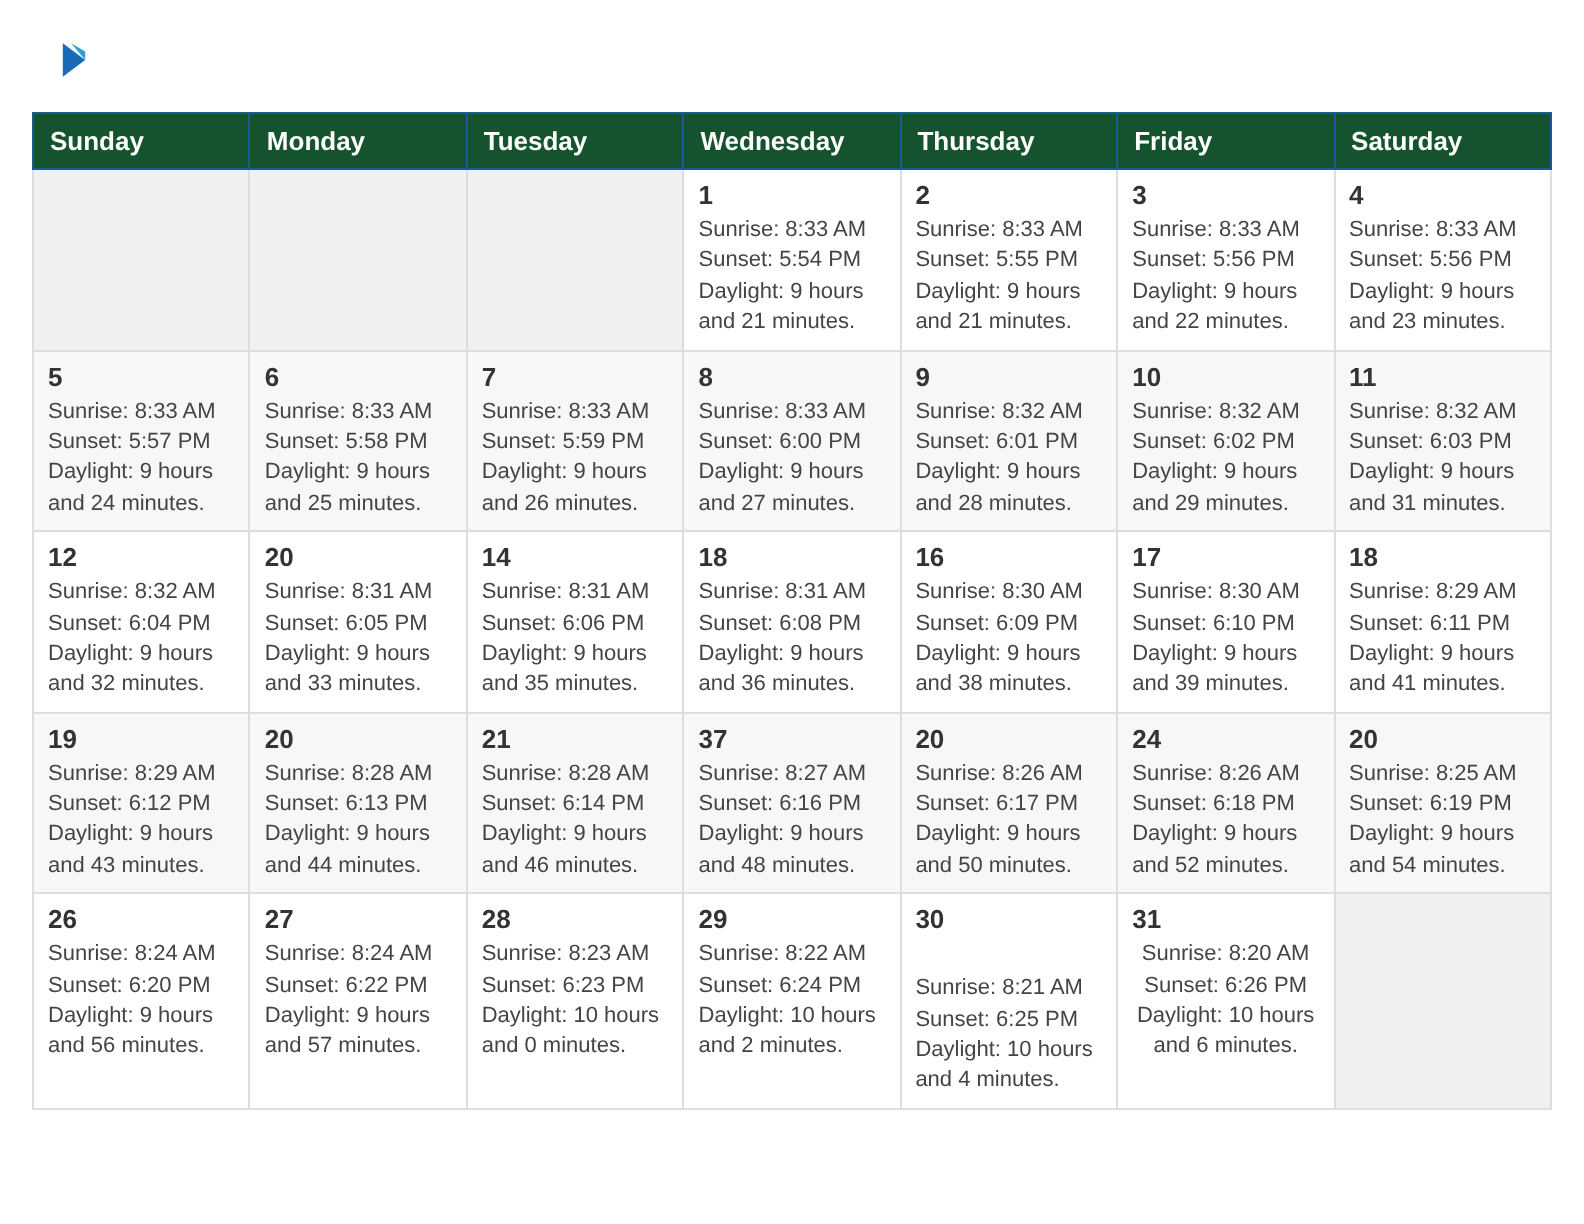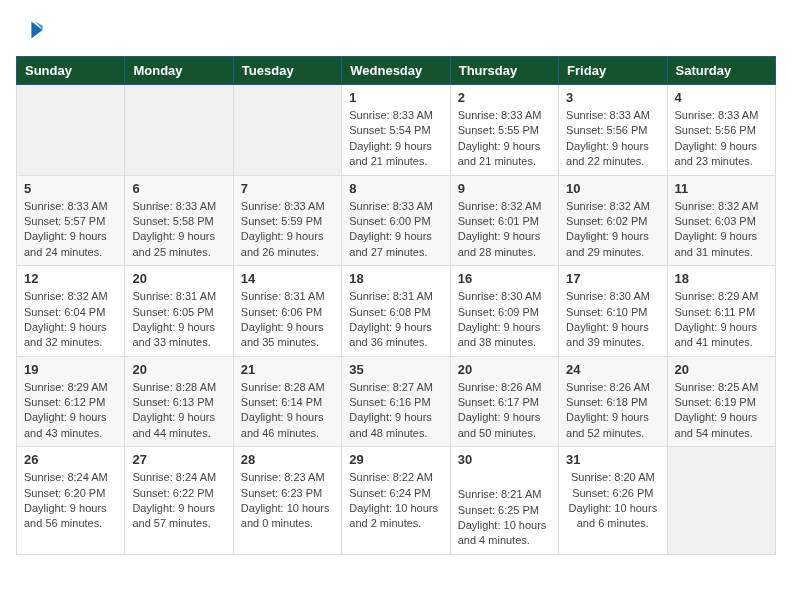--- a/index.html
+++ b/index.html
@@ -260,21 +260,21 @@
 Sunset: 6:13 PM
 Daylight: 9 hours and 44 minutes.</div>
         </td>
         <td>
           <div class="day-number">21</div>
           <div class="day-info" style="white-space: pre-line;">Sunrise: 8:28 AM
 Sunset: 6:14 PM
 Daylight: 9 hours and 46 minutes.</div>
         </td>
         <td>
-          <div class="day-number">35</div>
+          <div class="day-number">37</div>
           <div class="day-info" style="white-space: pre-line;">Sunrise: 8:27 AM
 Sunset: 6:16 PM
 Daylight: 9 hours and 48 minutes.</div>
         </td>
         <td>
           <div class="day-number">20</div>
           <div class="day-info" style="white-space: pre-line;">Sunrise: 8:26 AM
 Sunset: 6:17 PM
 Daylight: 9 hours and 50 minutes.</div>
         </td>

